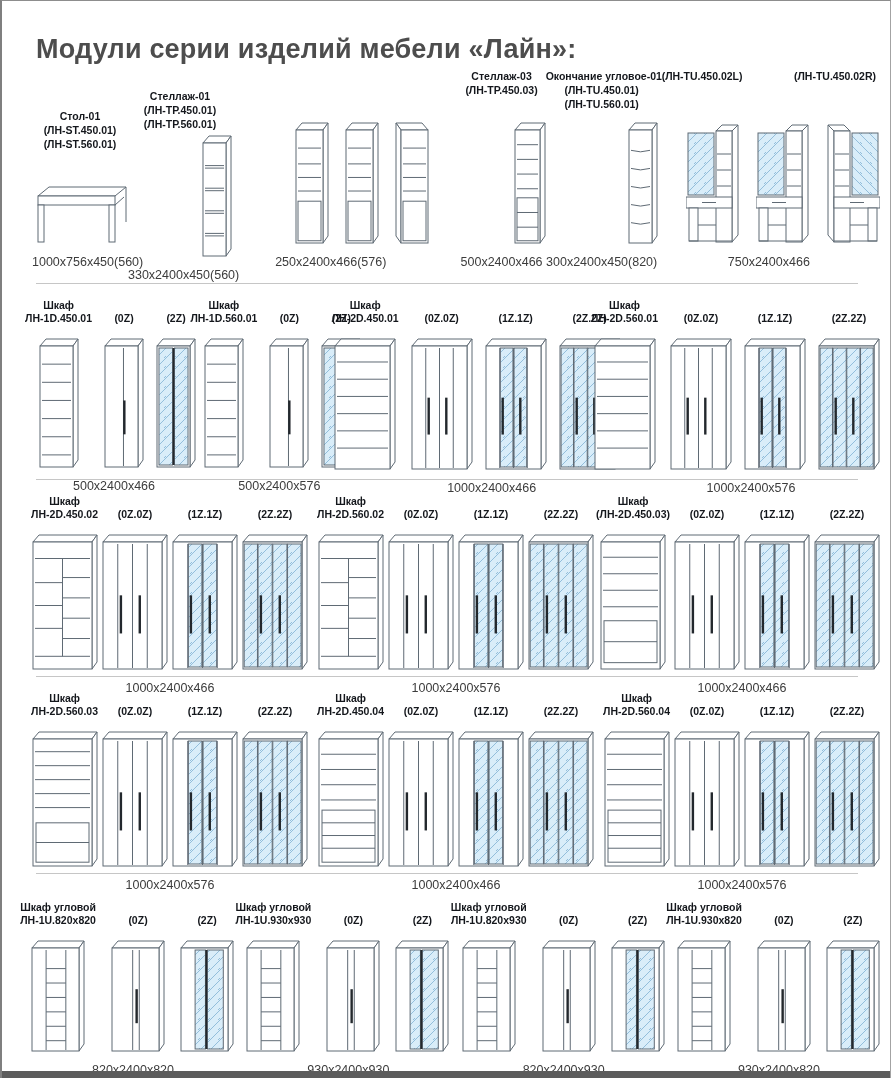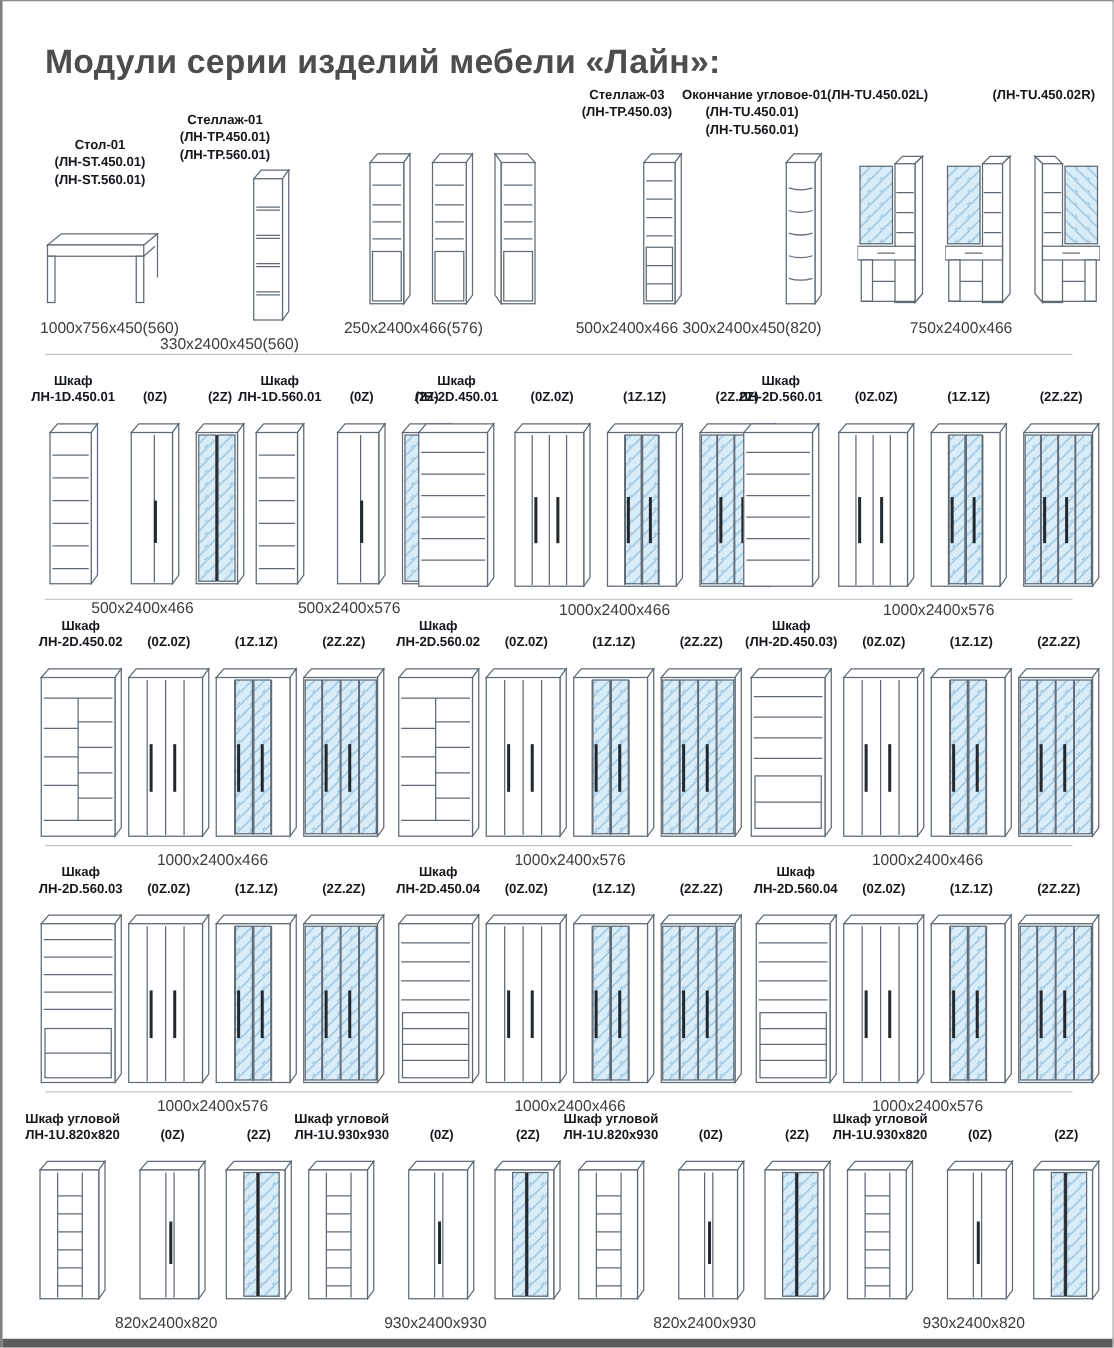--- a/index.html
+++ b/index.html
@@ -9,21 +9,21 @@
         border-left:2px solid #7f7f7f;border-right:1px solid #a3a3a3;border-top:1px solid #8d8d8d;}
   .defs{position:absolute;width:0;height:0}
   .titlebar{height:64px;display:flex;align-items:flex-end;padding-left:34px}
   h1{font-size:27px;font-weight:700;color:#4d4d4d;letter-spacing:.2px}
   .row{display:flex;justify-content:space-between;padding:6px 10px 0 30px;position:relative}
   .row.dv::before{content:"";position:absolute;top:0;left:34px;right:32px;border-top:1px solid #c6c6c6}
   .r0{height:218px;padding-top:4px}
   .r1{height:196px;padding-top:12px}
   .r2{height:197px;padding-top:12px}
   .r3{height:197px;padding-top:12px}
-  .r4{height:199px;padding-top:12px}
+  .r4{height:199px;padding-top:24px}
   .grp{display:flex;flex-direction:column;padding-bottom:14px}
   .hdr{font-size:10.5px;font-weight:700;color:#14171c;text-align:center;line-height:14px;margin-bottom:4px}
   .hdr div{white-space:nowrap}
   .stol .hdr{margin-top:40px}
   .sub{display:flex;justify-content:space-between;padding:0 4px;font-size:10.5px;font-weight:700;
        color:#14171c;line-height:14px;text-align:center}
   .sub div{white-space:nowrap}
   .items{flex:1;display:flex;align-items:flex-end;justify-content:flex-end}
   .r0 .items{gap:16px}
   .r1 .items{gap:12px}

